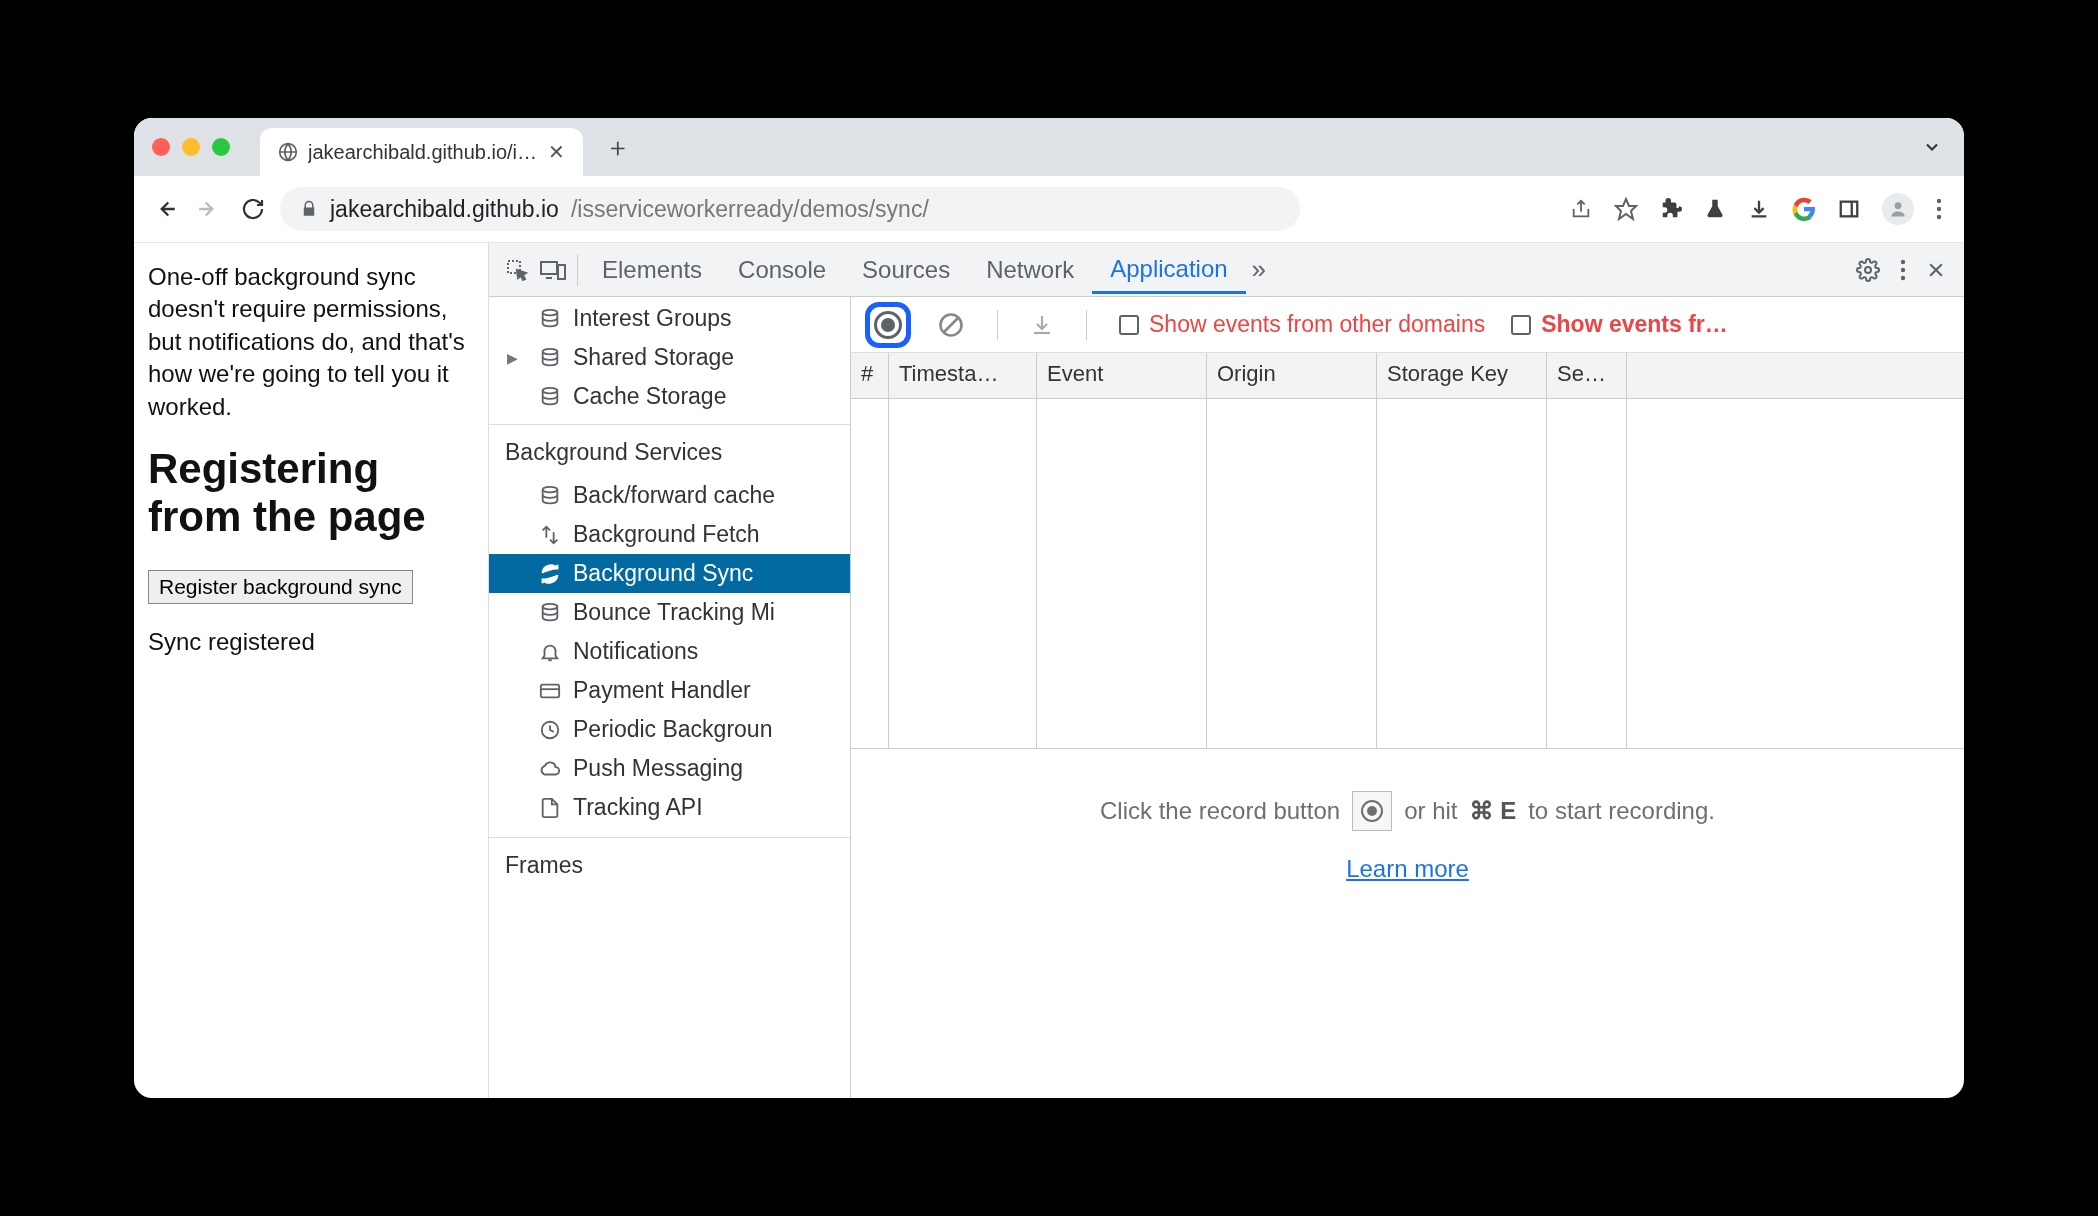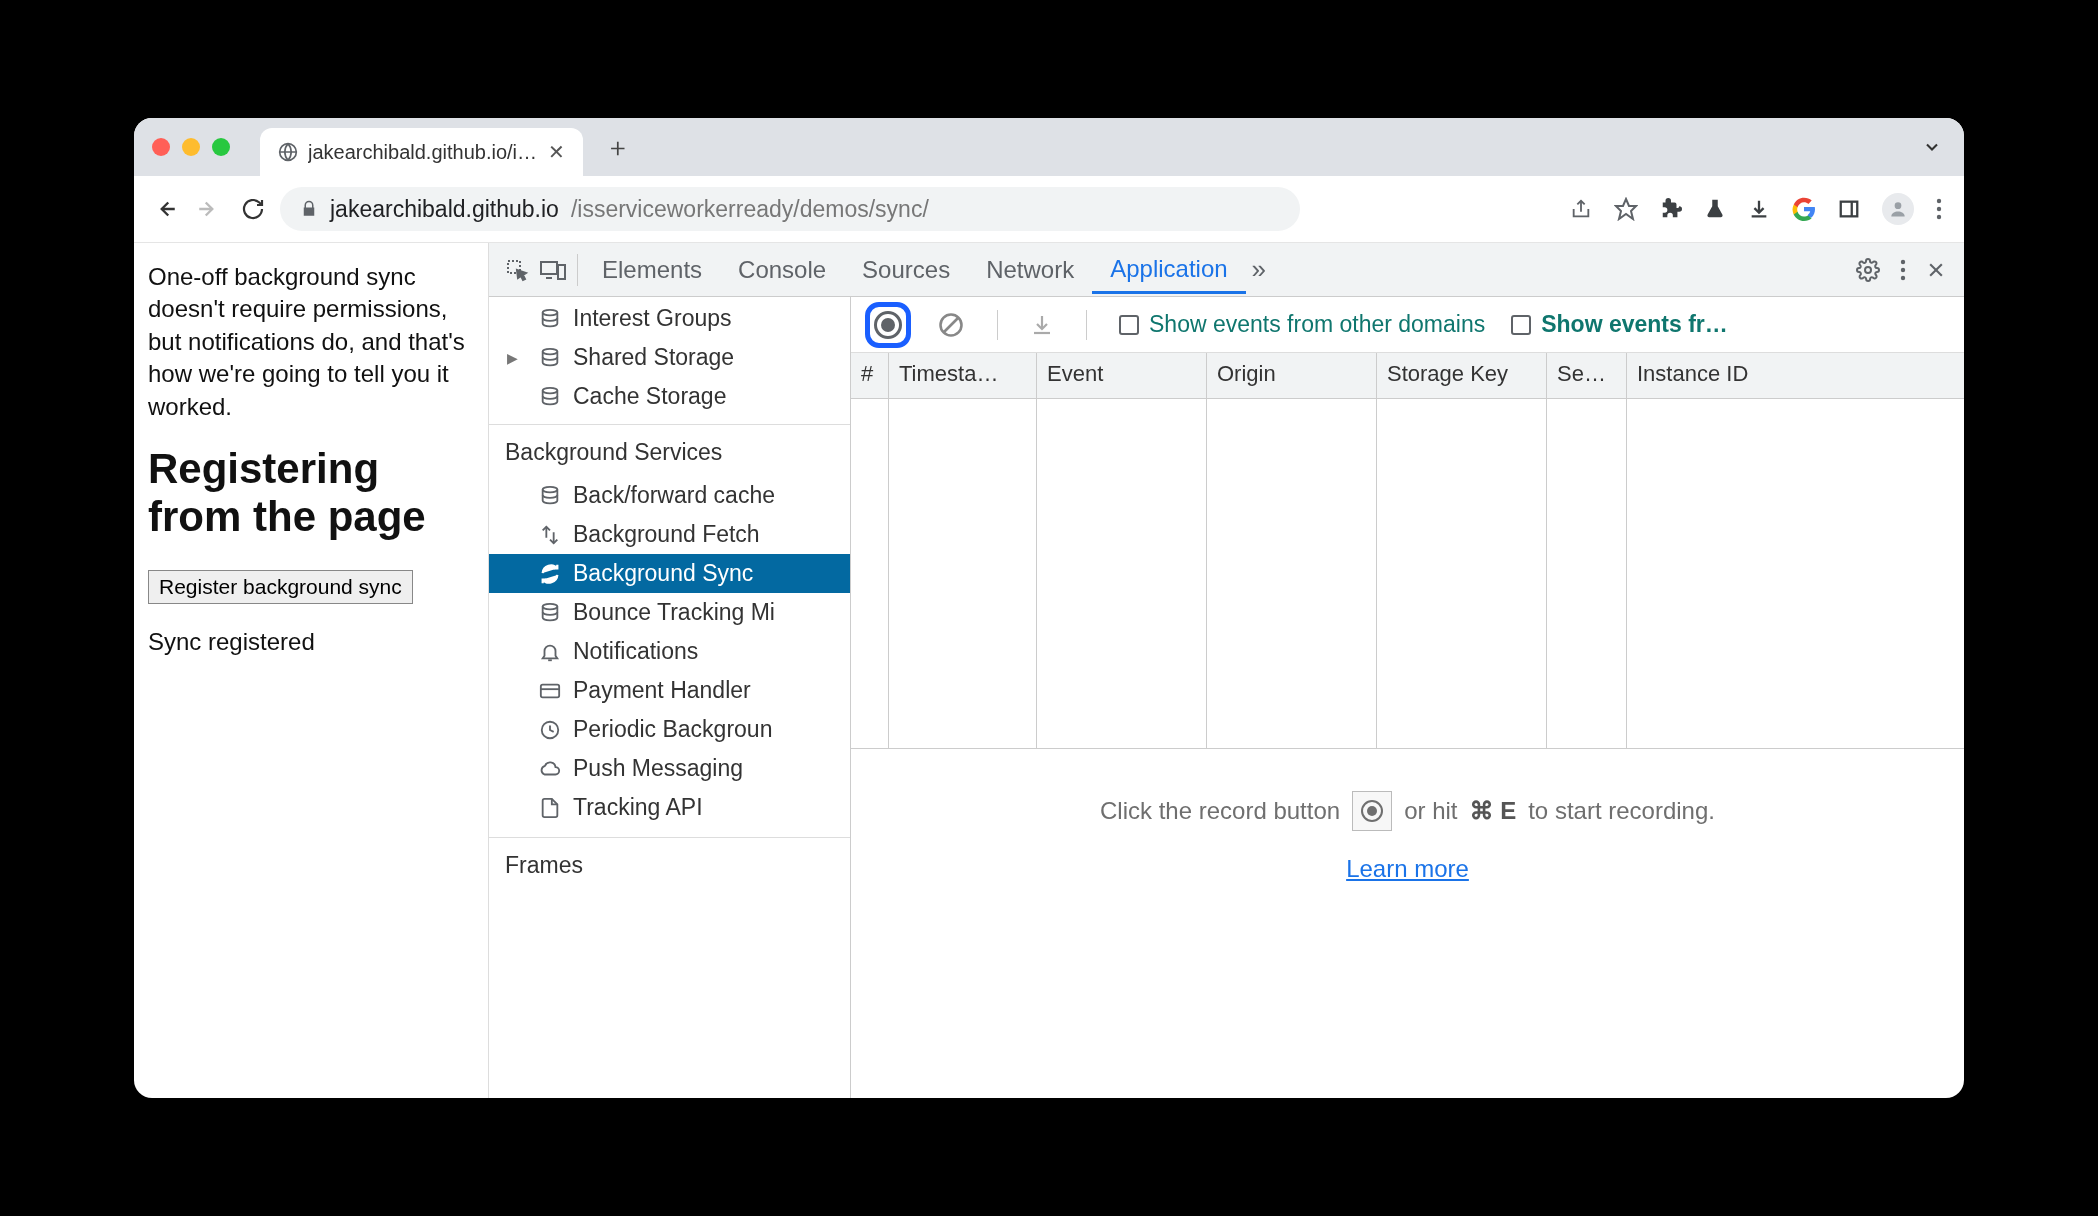--- a/index.html
+++ b/index.html
@@ -115,21 +115,21 @@
   .side-heading {
     padding: 14px 12px 10px 16px; font-size:23px; color:#333;
     border-top:1px solid #ddd; margin-top:8px;
   }
   .side-heading.bottom { border-top:1px solid #ddd; margin-top:10px; }
   .dbicon { width:22px; flex-shrink:0; }
   
   .dt-main { flex:1; display:flex; flex-direction:column; overflow:hidden;}
   .toolbar {
     display:flex; align-items:center; height:56px; gap:26px; padding:0 14px;
-    border-bottom:1px solid #ddd; font-size:23px; color:#0f766e;
+    border-bottom:1px solid #ddd; font-size:23px; color:#ef4444;
   }
   .record-wrap {
     border:5px solid #1a5fff; border-radius:14px; padding:4px;
     display:flex; align-items:center; justify-content:center;
   }
   .record-circle {
     width:28px; height:28px; border-radius:50%; border:3px solid #5f6368;
     display:flex; align-items:center; justify-content:center;
   }
   .record-dot { width:14px; height:14px; border-radius:50%; background:#5f6368; }
@@ -467,21 +467,20 @@
               <span>Show events fr…</span>
             </label>
           </div>
           <div class="table-head">
             <div class="th c0">#</div>
             <div class="th c1">Timesta…</div>
             <div class="th c2">Event</div>
             <div class="th c3">Origin</div>
             <div class="th c4">Storage Key</div>
             <div class="th c5">Se…</div>
-            <div class="th c6">Instance ID</div>
           </div>
           <div class="table-body">
             <div class="col c0"></div>
               <div class="col c1"></div>
               <div class="col c2"></div>
               <div class="col c3"></div>
               <div class="col c4"></div>
               <div class="col c5"></div>
               <div class="col c6"></div>
           </div>

